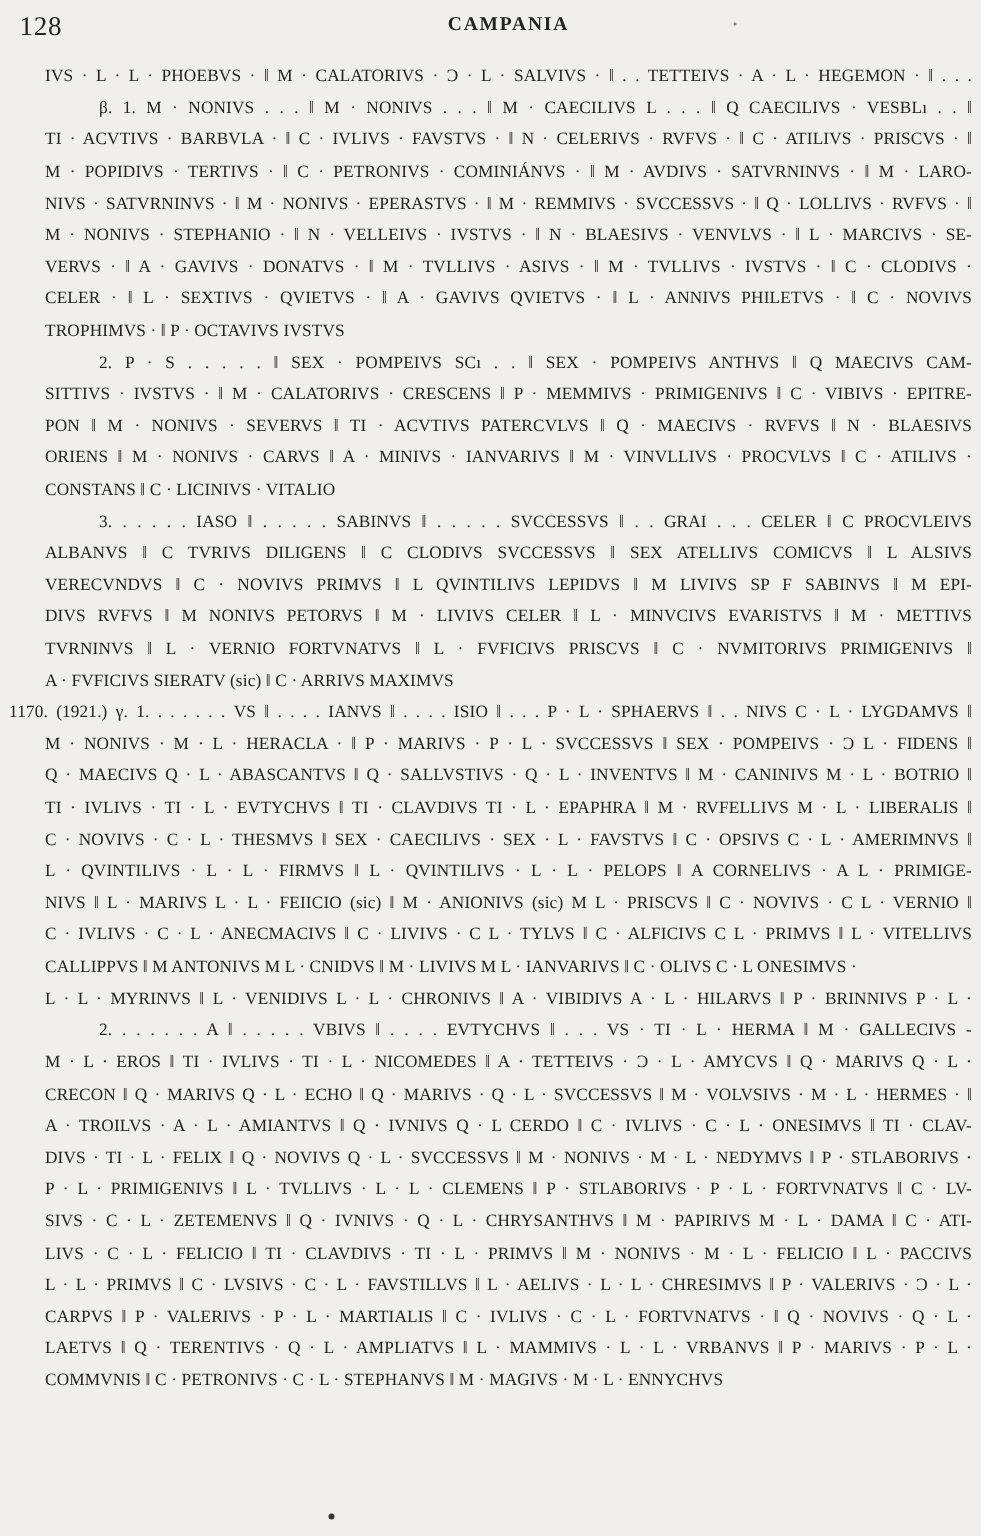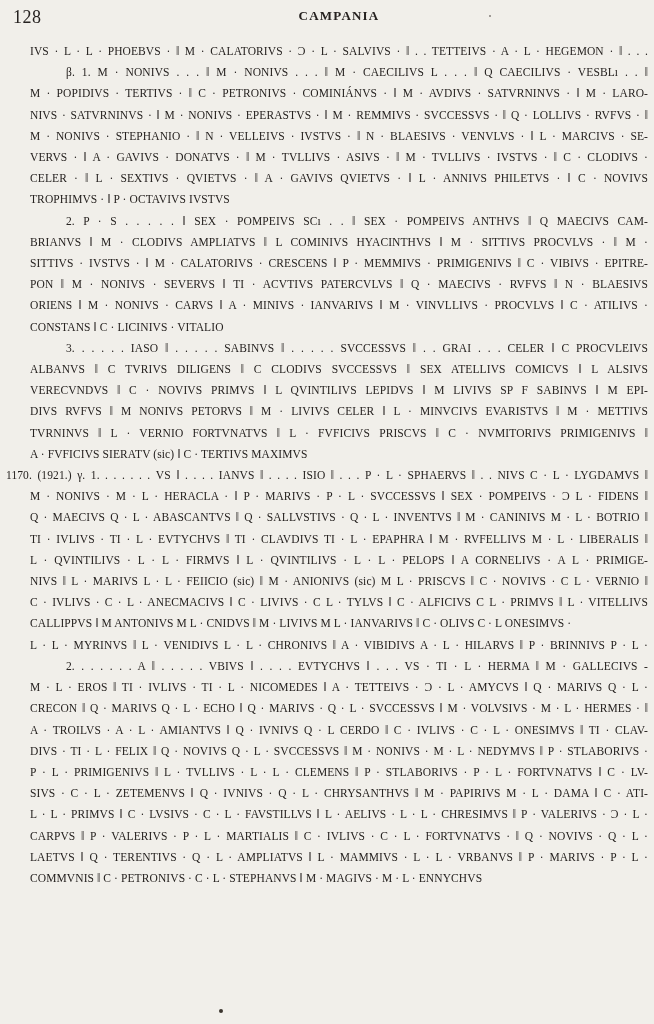--- a/index.html
+++ b/index.html
@@ -63,62 +63,64 @@
   <div class="header">
     <span class="page-num">128</span>
     <div class="running-title">CAMPANIA</div>
   </div>
   <div class="body-text">
       <div class="para">
         <div class="line">IVS · L · L · PHOEBVS · ‖ M · CALATORIVS · Ɔ · L · SALVIVS · ‖ . . TETTEIVS · A · L · HEGEMON · ‖ . . .</div>
       </div>
       <div class="para p-indent">
         <div class="line">β. 1. M · NONIVS . . . ‖ M · NONIVS . . . ‖ M · CAECILIVS L . . . ‖ Q CAECILIVS · VESBLı . . ‖</div>
+        <div class="line">TI · ACVTIVS · BARBVLA · ‖ C · IVLIVS · FAVSTVS · ‖ N · CELERIVS · RVFVS · ‖ C · ATILIVS · PRISCVS · ‖</div>
         <div class="line">M · POPIDIVS · TERTIVS · ‖ C · PETRONIVS · COMINIÁNVS · ‖ M · AVDIVS · SATVRNINVS · ‖ M · LARO-</div>
         <div class="line">NIVS · SATVRNINVS · ‖ M · NONIVS · EPERASTVS · ‖ M · REMMIVS · SVCCESSVS · ‖ Q · LOLLIVS · RVFVS · ‖</div>
         <div class="line">M · NONIVS · STEPHANIO · ‖ N · VELLEIVS · IVSTVS · ‖ N · BLAESIVS · VENVLVS · ‖ L · MARCIVS · SE-</div>
         <div class="line">VERVS · ‖ A · GAVIVS · DONATVS · ‖ M · TVLLIVS · ASIVS · ‖ M · TVLLIVS · IVSTVS · ‖ C · CLODIVS ·</div>
         <div class="line">CELER · ‖ L · SEXTIVS · QVIETVS · ‖ A · GAVIVS QVIETVS · ‖ L · ANNIVS PHILETVS · ‖ C · NOVIVS</div>
         <div class="line last">TROPHIMVS · ‖ P · OCTAVIVS IVSTVS</div>
       </div>
       <div class="para p-indent">
         <div class="line">2. P · S . . . . . ‖ SEX · POMPEIVS SCı . . ‖ SEX · POMPEIVS ANTHVS ‖ Q MAECIVS CAM-</div>
-        <div class="line">BRIANVS ‖ M · CLODIVS AMPLIATVS ‖ L COMINIVS HYACINTHVS ‖ M · SITTIVS PROCVLVS · ‖ M ·</div>
         <div class="line">SITTIVS · IVSTVS · ‖ M · CALATORIVS · CRESCENS ‖ P · MEMMIVS · PRIMIGENIVS ‖ C · VIBIVS · EPITRE-</div>
         <div class="line">PON ‖ M · NONIVS · SEVERVS ‖ TI · ACVTIVS PATERCVLVS ‖ Q · MAECIVS · RVFVS ‖ N · BLAESIVS</div>
         <div class="line">ORIENS ‖ M · NONIVS · CARVS ‖ A · MINIVS · IANVARIVS ‖ M · VINVLLIVS · PROCVLVS ‖ C · ATILIVS ·</div>
         <div class="line last">CONSTANS ‖ C · LICINIVS · VITALIO</div>
       </div>
       <div class="para p-indent">
         <div class="line">3. . . . . . IASO ‖ . . . . . SABINVS ‖ . . . . . SVCCESSVS ‖ . . GRAI . . . CELER ‖ C PROCVLEIVS</div>
         <div class="line">ALBANVS ‖ C TVRIVS DILIGENS ‖ C CLODIVS SVCCESSVS ‖ SEX ATELLIVS COMICVS ‖ L ALSIVS</div>
         <div class="line">VERECVNDVS ‖ C · NOVIVS PRIMVS ‖ L QVINTILIVS LEPIDVS ‖ M LIVIVS SP F SABINVS ‖ M EPI-</div>
         <div class="line">DIVS RVFVS ‖ M NONIVS PETORVS ‖ M · LIVIVS CELER ‖ L · MINVCIVS EVARISTVS ‖ M · METTIVS</div>
         <div class="line">TVRNINVS ‖ L · VERNIO FORTVNATVS ‖ L · FVFICIVS PRISCVS ‖ C · NVMITORIVS PRIMIGENIVS ‖</div>
-        <div class="line last">A · FVFICIVS SIERATV (sic) ‖ C · TERTIVS MAXIMVS</div>
+        <div class="line last">A · FVFICIVS SIERATV (sic) ‖ C · ARRIVS MAXIMVS</div>
       </div>
       <div class="para">
         <div class="line hang">1170. (1921.) γ. 1. . . . . . . VS ‖ . . . . IANVS ‖ . . . . ISIO ‖ . . . P · L · SPHAERVS ‖ . . NIVS C · L · LYGDAMVS ‖</div>
         <div class="line">M · NONIVS · M · L · HERACLA · ‖ P · MARIVS · P · L · SVCCESSVS ‖ SEX · POMPEIVS · Ɔ L · FIDENS ‖</div>
         <div class="line">Q · MAECIVS Q · L · ABASCANTVS ‖ Q · SALLVSTIVS · Q · L · INVENTVS ‖ M · CANINIVS M · L · BOTRIO ‖</div>
         <div class="line">TI · IVLIVS · TI · L · EVTYCHVS ‖ TI · CLAVDIVS TI · L · EPAPHRA ‖ M · RVFELLIVS M · L · LIBERALIS ‖</div>
+        <div class="line">C · NOVIVS · C · L · THESMVS ‖ SEX · CAECILIVS · SEX · L · FAVSTVS ‖ C · OPSIVS C · L · AMERIMNVS ‖</div>
         <div class="line">L · QVINTILIVS · L · L · FIRMVS ‖ L · QVINTILIVS · L · L · PELOPS ‖ A CORNELIVS · A L · PRIMIGE-</div>
         <div class="line">NIVS ‖ L · MARIVS L · L · FEIICIO (sic) ‖ M · ANIONIVS (sic) M L · PRISCVS ‖ C · NOVIVS · C L · VERNIO ‖</div>
         <div class="line">C · IVLIVS · C · L · ANECMACIVS ‖ C · LIVIVS · C L · TYLVS ‖ C · ALFICIVS C L · PRIMVS ‖ L · VITELLIVS</div>
         <div class="line last">CALLIPPVS ‖ M ANTONIVS M L · CNIDVS ‖ M · LIVIVS M L · IANVARIVS ‖ C · OLIVS C · L ONESIMVS ·</div>
         <div class="line">L · L · MYRINVS ‖ L · VENIDIVS L · L · CHRONIVS ‖ A · VIBIDIVS A · L · HILARVS ‖ P · BRINNIVS P · L ·</div>
       </div>
       <div class="para p-indent">
         <div class="line">2. . . . . . . A ‖ . . . . . VBIVS ‖ . . . . EVTYCHVS ‖ . . . VS · TI · L · HERMA ‖ M · GALLECIVS -</div>
         <div class="line">M · L · EROS ‖ TI · IVLIVS · TI · L · NICOMEDES ‖ A · TETTEIVS · Ɔ · L · AMYCVS ‖ Q · MARIVS Q · L ·</div>
         <div class="line">CRECON ‖ Q · MARIVS Q · L · ECHO ‖ Q · MARIVS · Q · L · SVCCESSVS ‖ M · VOLVSIVS · M · L · HERMES · ‖</div>
         <div class="line">A · TROILVS · A · L · AMIANTVS ‖ Q · IVNIVS Q · L CERDO ‖ C · IVLIVS · C · L · ONESIMVS ‖ TI · CLAV-</div>
         <div class="line">DIVS · TI · L · FELIX ‖ Q · NOVIVS Q · L · SVCCESSVS ‖ M · NONIVS · M · L · NEDYMVS ‖ P · STLABORIVS ·</div>
         <div class="line">P · L · PRIMIGENIVS ‖ L · TVLLIVS · L · L · CLEMENS ‖ P · STLABORIVS · P · L · FORTVNATVS ‖ C · LV-</div>
         <div class="line">SIVS · C · L · ZETEMENVS ‖ Q · IVNIVS · Q · L · CHRYSANTHVS ‖ M · PAPIRIVS M · L · DAMA ‖ C · ATI-</div>
+        <div class="line">LIVS · C · L · FELICIO ‖ TI · CLAVDIVS · TI · L · PRIMVS ‖ M · NONIVS · M · L · FELICIO ‖ L · PACCIVS</div>
         <div class="line">L · L · PRIMVS ‖ C · LVSIVS · C · L · FAVSTILLVS ‖ L · AELIVS · L · L · CHRESIMVS ‖ P · VALERIVS · Ɔ · L ·</div>
         <div class="line">CARPVS ‖ P · VALERIVS · P · L · MARTIALIS ‖ C · IVLIVS · C · L · FORTVNATVS · ‖ Q · NOVIVS · Q · L ·</div>
         <div class="line">LAETVS ‖ Q · TERENTIVS · Q · L · AMPLIATVS ‖ L · MAMMIVS · L · L · VRBANVS ‖ P · MARIVS · P · L ·</div>
         <div class="line last">COMMVNIS ‖ C · PETRONIVS · C · L · STEPHANVS ‖ M · MAGIVS · M · L · ENNYCHVS</div>
       </div>
     </div>
   <div class="speck speck-a"></div>
   <div class="speck speck-b"></div>
 </div>
 

